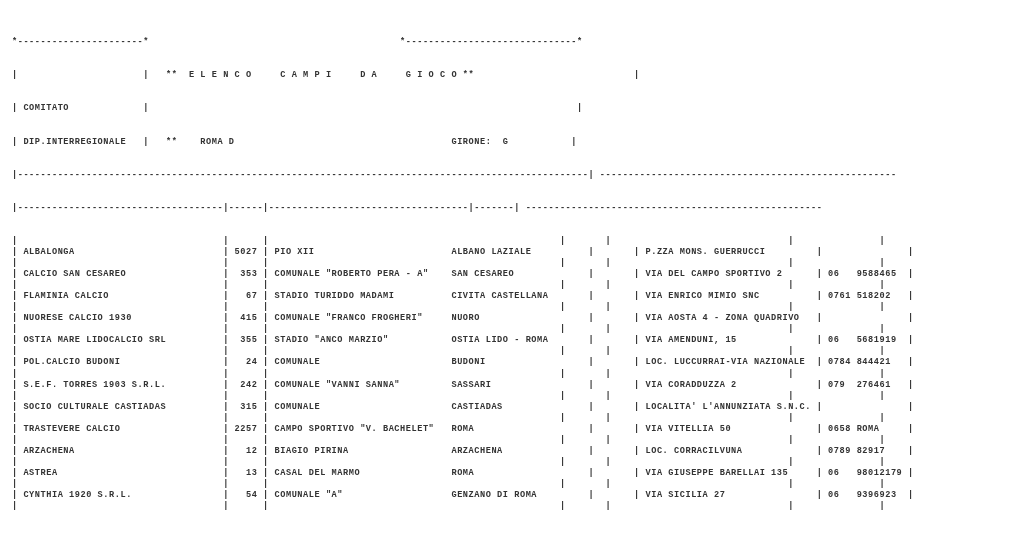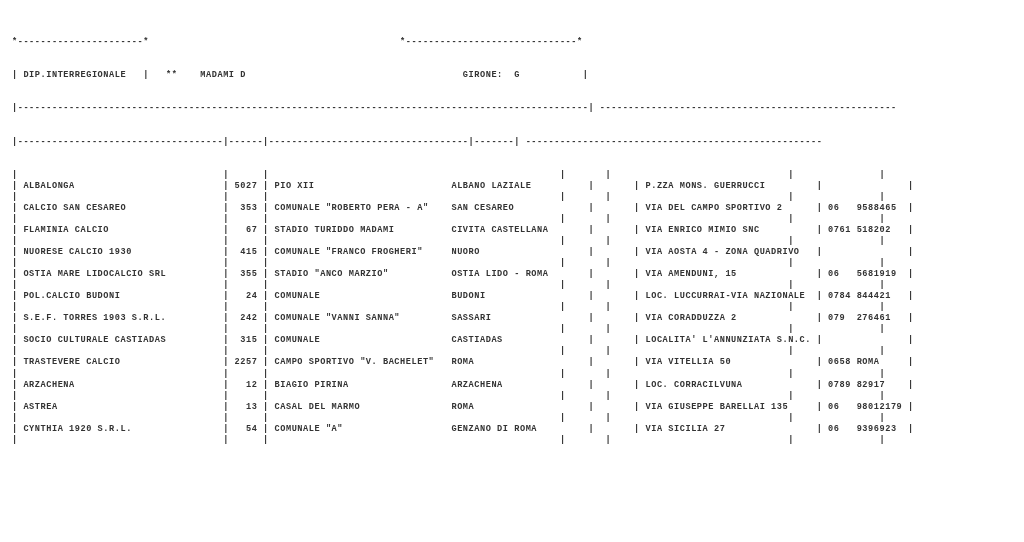--- a/index.html
+++ b/index.html
@@ -10,18 +10,20 @@
     font-size:8.6px; font-weight:bold; color:#333333;
     line-height:11.05px; white-space:pre; letter-spacing:0.55px;
   }
   .ln { display:block; height:11.05px; }
 </style>
 </head>
 <body>
 
 <div class="sheet">
   <span class="ln">*----------------------*                                            *------------------------------*</span>
-  <span class="ln">| DIP.INTERREGIONALE   |   **    MADAMI D                                      GIRONE:  G           |</span>
+  <span class="ln"><span>|                      |   **  </span><span>E L E N C O     C A M P I     D A     G I O C O</span><span> **                            |</span></span>
+  <span class="ln">| COMITATO             |                                                                           |</span>
+  <span class="ln">| DIP.INTERREGIONALE   |   **    ROMA D                                      GIRONE:  G           |</span>
   <span class="ln">|----------------------------------------------------------------------------------------------------| ----------------------------------------------------</span>
   <span class="ln">|------------------------------------|------|-----------------------------------|-------| ----------------------------------------------------</span>
   <div id="rows"><span class="ln">|                                    |      |                                                   |       |                               |               |</span><span class="ln">| ALBALONGA                          | 5027 | PIO XII                        ALBANO LAZIALE          |       | P.ZZA MONS. GUERRUCCI         |               |</span><span class="ln">|                                    |      |                                                   |       |                               |               |</span><span class="ln">| CALCIO SAN CESAREO                 |  353 | COMUNALE "ROBERTO PERA - A"    SAN CESAREO             |       | VIA DEL CAMPO SPORTIVO 2      | 06   9588465  |</span><span class="ln">|                                    |      |                                                   |       |                               |               |</span><span class="ln">| FLAMINIA CALCIO                    |   67 | STADIO TURIDDO MADAMI          CIVITA CASTELLANA       |       | VIA ENRICO MIMIO SNC          | 0761 518202   |</span><span class="ln">|                                    |      |                                                   |       |                               |               |</span><span class="ln">| NUORESE CALCIO 1930                |  415 | COMUNALE "FRANCO FROGHERI"     NUORO                   |       | VIA AOSTA 4 - ZONA QUADRIVO   |               |</span><span class="ln">|                                    |      |                                                   |       |                               |               |</span><span class="ln">| OSTIA MARE LIDOCALCIO SRL          |  355 | STADIO "ANCO MARZIO"           OSTIA LIDO - ROMA       |       | VIA AMENDUNI, 15              | 06   5681919  |</span><span class="ln">|                                    |      |                                                   |       |                               |               |</span><span class="ln">| POL.CALCIO BUDONI                  |   24 | COMUNALE                       BUDONI                  |       | LOC. LUCCURRAI-VIA NAZIONALE  | 0784 844421   |</span><span class="ln">|                                    |      |                                                   |       |                               |               |</span><span class="ln">| S.E.F. TORRES 1903 S.R.L.          |  242 | COMUNALE "VANNI SANNA"         SASSARI                 |       | VIA CORADDUZZA 2              | 079  276461   |</span><span class="ln">|                                    |      |                                                   |       |                               |               |</span><span class="ln">| SOCIO CULTURALE CASTIADAS          |  315 | COMUNALE                       CASTIADAS               |       | LOCALITA' L'ANNUNZIATA S.N.C. |               |</span><span class="ln">|                                    |      |                                                   |       |                               |               |</span><span class="ln">| TRASTEVERE CALCIO                  | 2257 | CAMPO SPORTIVO "V. BACHELET"   ROMA                    |       | VIA VITELLIA 50               | 0658 ROMA     |</span><span class="ln">|                                    |      |                                                   |       |                               |               |</span><span class="ln">| ARZACHENA                          |   12 | BIAGIO PIRINA                  ARZACHENA               |       | LOC. CORRACILVUNA             | 0789 82917    |</span><span class="ln">|                                    |      |                                                   |       |                               |               |</span><span class="ln">| ASTREA                             |   13 | CASAL DEL MARMO                ROMA                    |       | VIA GIUSEPPE BARELLAI 135     | 06   98012179 |</span><span class="ln">|                                    |      |                                                   |       |                               |               |</span><span class="ln">| CYNTHIA 1920 S.R.L.                |   54 | COMUNALE "A"                   GENZANO DI ROMA         |       | VIA SICILIA 27                | 06   9396923  |</span><span class="ln">|                                    |      |                                                   |       |                               |               |</span></div>
   
 </div>
 
 </body></html>

